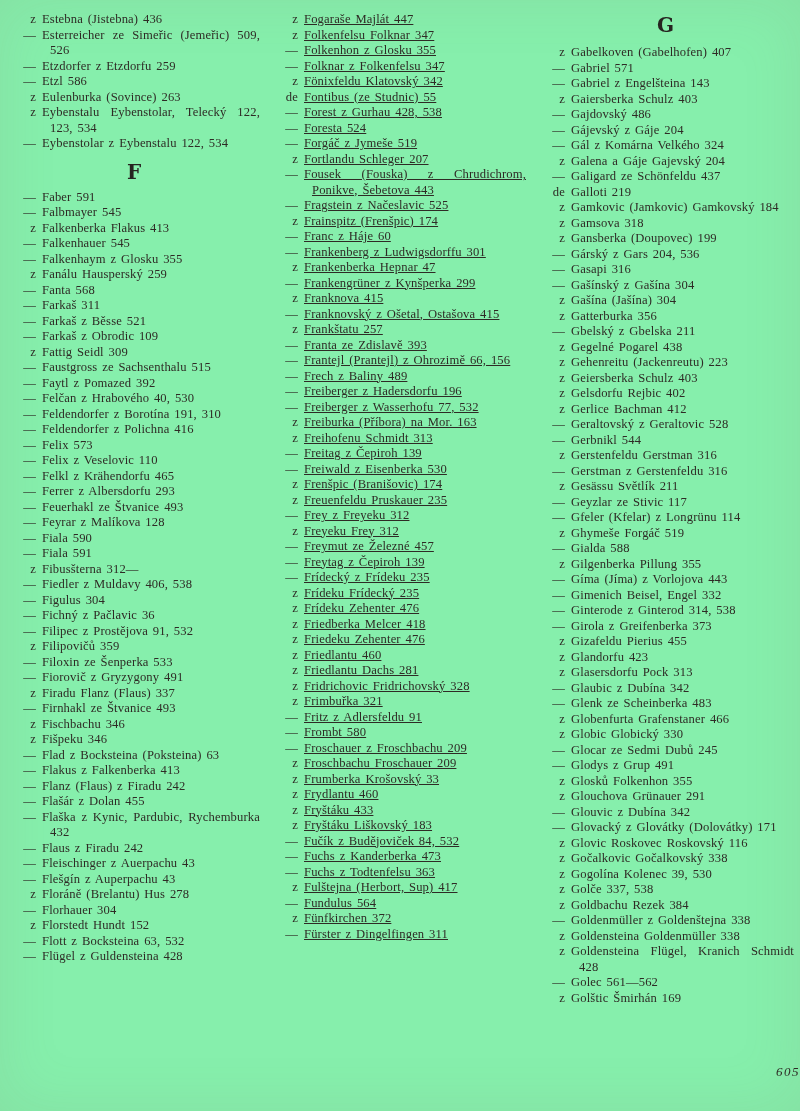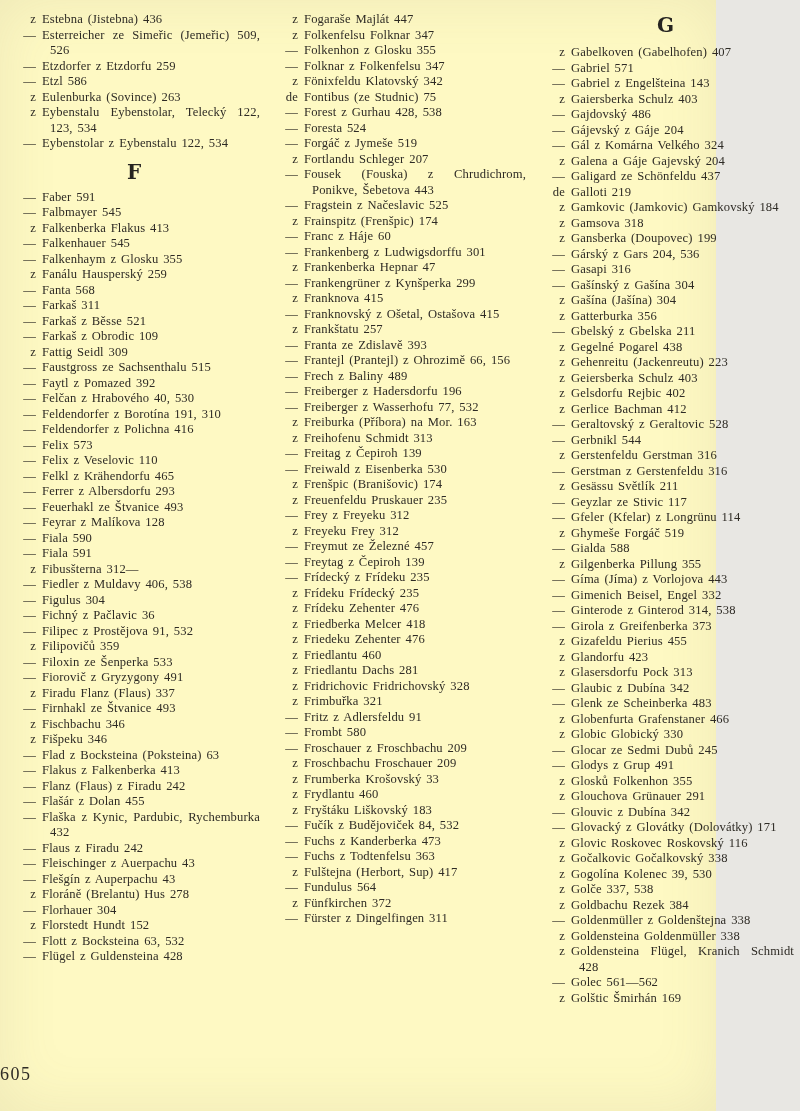--- a/index.html
+++ b/index.html
@@ -7,33 +7,33 @@
     padding: 0;
   }
   body {
     width: 800px;
     height: 1111px;
     overflow: hidden;
     background: #e8e7e3;
   }
   .page {
     position: relative;
-    width: 716px;
+    width: 800px;
     height: 1111px;
-    background: #fef9c3;
+    background: #86efac;
     box-shadow: inset 0 0 60px rgba(120,115,100,0.12);
     color: #2e2b25;
     font-family: "Liberation Serif", "DejaVu Serif", serif;
   }
   .col {
     position: absolute;
     top: 12px;
   }
   .col-1 { left: 8px;   width: 252px; }
-  .col-2 { left: 270px; width: 256px; }
+  .col-2 { left: 270px; width: 256px; text-decoration: underline; }
   .col-3 { left: 537px; width: 257px; }
   .entry {
     font-size: 12.6px;
     line-height: 15.5px;
     text-align: justify;
     padding-left: 42px;
     text-indent: -42px;
     letter-spacing: 0.15px;
     word-spacing: 1.5px;
   }
@@ -56,24 +56,25 @@
   }
   .col-3 .section-header {
     margin-top: 2px;
     margin-bottom: 9px;
   }
   .page-number {
     position: absolute;
     left: 0;
     right: 0;
     top: 1064px;
-    text-align: left;
-    font-size: 18px;
+    text-align: right;
+    font-size: 13px;
     letter-spacing: 1.5px;
     color: #2e2b25;
+    font-style: italic;
   }
 </style>
 </head>
 <body>
 
 <div class="page">
   <div class="col col-1">
       <div class="entry"><span class="prefix">z</span><span>Estebna (Jistebna) 436</span></div>
       <div class="entry"><span class="prefix">—</span><span>Esterreicher ze Simeřic (Jemeřic) 509, 526</span></div>
       <div class="entry"><span class="prefix">—</span><span>Etzdorfer z Etzdorfu 259</span></div>
@@ -131,21 +132,21 @@
       <div class="entry"><span class="prefix">z</span><span>Florstedt Hundt 152</span></div>
       <div class="entry"><span class="prefix">—</span><span>Flott z Bocksteina 63, 532</span></div>
       <div class="entry"><span class="prefix">—</span><span>Flügel z Guldensteina 428</span></div>
     </div>
   <div class="col col-2">
       <div class="entry"><span class="prefix">z</span><span>Fogaraše Majlát 447</span></div>
       <div class="entry"><span class="prefix">z</span><span>Folkenfelsu Folknar 347</span></div>
       <div class="entry"><span class="prefix">—</span><span>Folkenhon z Glosku 355</span></div>
       <div class="entry"><span class="prefix">—</span><span>Folknar z Folkenfelsu 347</span></div>
       <div class="entry"><span class="prefix">z</span><span>Fönixfeldu Klatovský 342</span></div>
-      <div class="entry"><span class="prefix">de</span><span>Fontibus (ze Studnic) 75</span></div>
+      <div class="entry"><span class="prefix">de</span><span>Fontibus (ze Studnic) 55</span></div>
       <div class="entry"><span class="prefix">—</span><span>Forest z Gurhau 428, 538</span></div>
       <div class="entry"><span class="prefix">—</span><span>Foresta 524</span></div>
       <div class="entry"><span class="prefix">—</span><span>Forgáč z Jymeše 519</span></div>
       <div class="entry"><span class="prefix">z</span><span>Fortlandu Schleger 207</span></div>
       <div class="entry"><span class="prefix">—</span><span>Fousek (Fouska) z Chrudichrom, Ponikve, Šebetova 443</span></div>
       <div class="entry"><span class="prefix">—</span><span>Fragstein z Načeslavic 525</span></div>
       <div class="entry"><span class="prefix">z</span><span>Frainspitz (Frenšpic) 174</span></div>
       <div class="entry"><span class="prefix">—</span><span>Franc z Háje 60</span></div>
       <div class="entry"><span class="prefix">—</span><span>Frankenberg z Ludwigsdorffu 301</span></div>
       <div class="entry"><span class="prefix">z</span><span>Frankenberka Hepnar 47</span></div>
@@ -176,20 +177,21 @@
       <div class="entry"><span class="prefix">z</span><span>Friedlantu 460</span></div>
       <div class="entry"><span class="prefix">z</span><span>Friedlantu Dachs 281</span></div>
       <div class="entry"><span class="prefix">z</span><span>Fridrichovic Fridrichovský 328</span></div>
       <div class="entry"><span class="prefix">z</span><span>Frimbuřka 321</span></div>
       <div class="entry"><span class="prefix">—</span><span>Fritz z Adlersfeldu 91</span></div>
       <div class="entry"><span class="prefix">—</span><span>Frombt 580</span></div>
       <div class="entry"><span class="prefix">—</span><span>Froschauer z Froschbachu 209</span></div>
       <div class="entry"><span class="prefix">z</span><span>Froschbachu Froschauer 209</span></div>
       <div class="entry"><span class="prefix">z</span><span>Frumberka Krošovský 33</span></div>
       <div class="entry"><span class="prefix">z</span><span>Frydlantu 460</span></div>
+      <div class="entry"><span class="prefix">z</span><span>Fryštáku 433</span></div>
       <div class="entry"><span class="prefix">z</span><span>Fryštáku Liškovský 183</span></div>
       <div class="entry"><span class="prefix">—</span><span>Fučík z Budějoviček 84, 532</span></div>
       <div class="entry"><span class="prefix">—</span><span>Fuchs z Kanderberka 473</span></div>
       <div class="entry"><span class="prefix">—</span><span>Fuchs z Todtenfelsu 363</span></div>
       <div class="entry"><span class="prefix">z</span><span>Fulštejna (Herbort, Sup) 417</span></div>
       <div class="entry"><span class="prefix">—</span><span>Fundulus 564</span></div>
       <div class="entry"><span class="prefix">z</span><span>Fünfkirchen 372</span></div>
       <div class="entry"><span class="prefix">—</span><span>Fürster z Dingelfingen 311</span></div>
     </div>
   <div class="col col-3">

